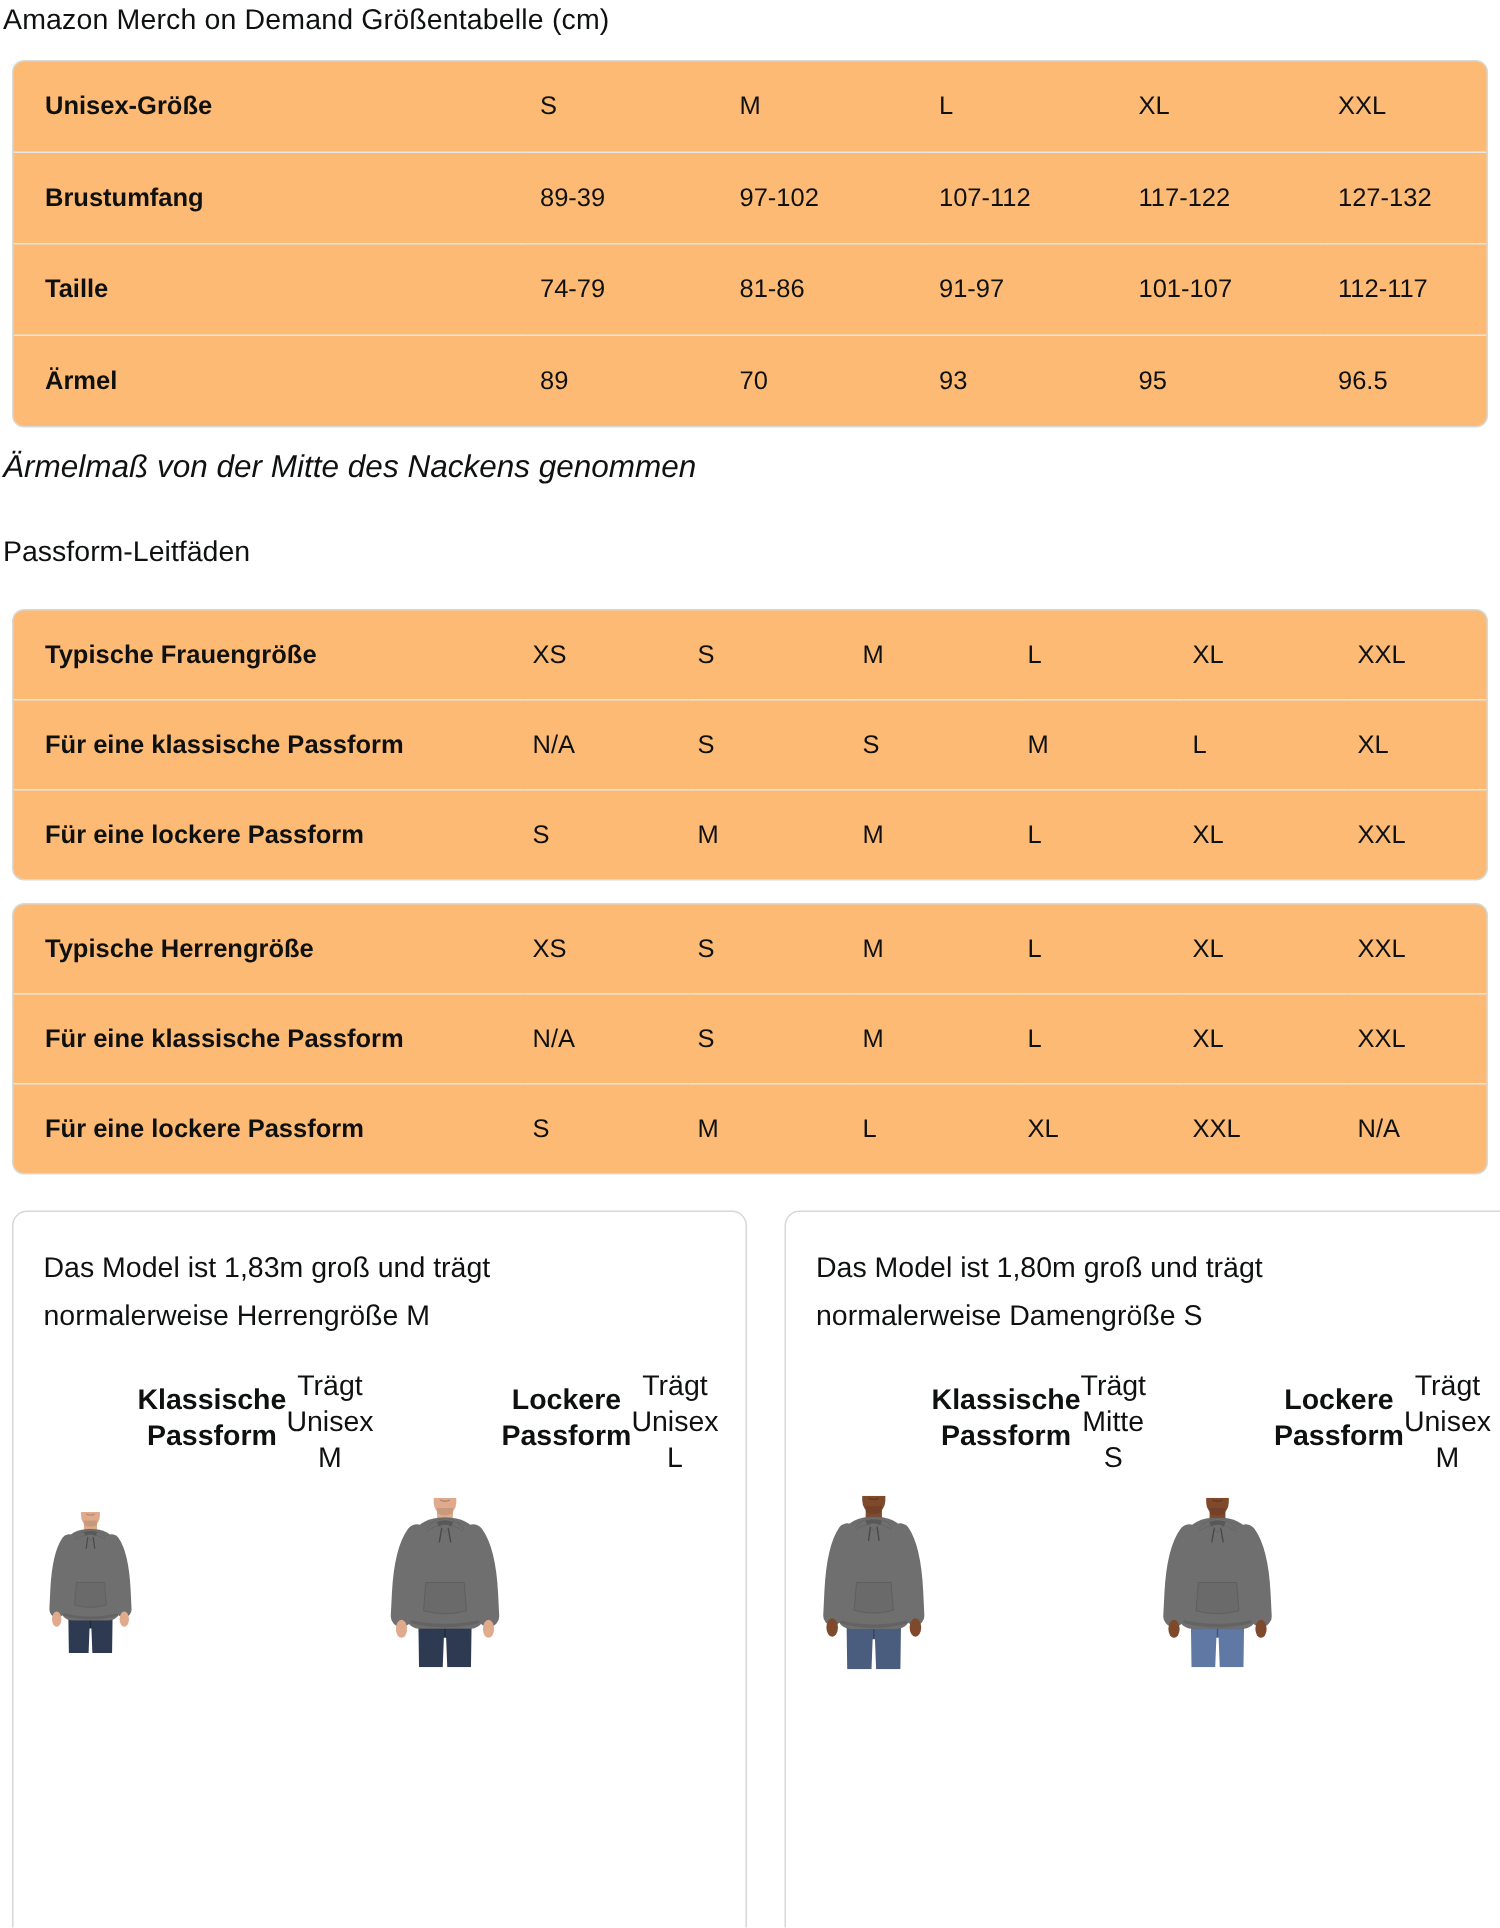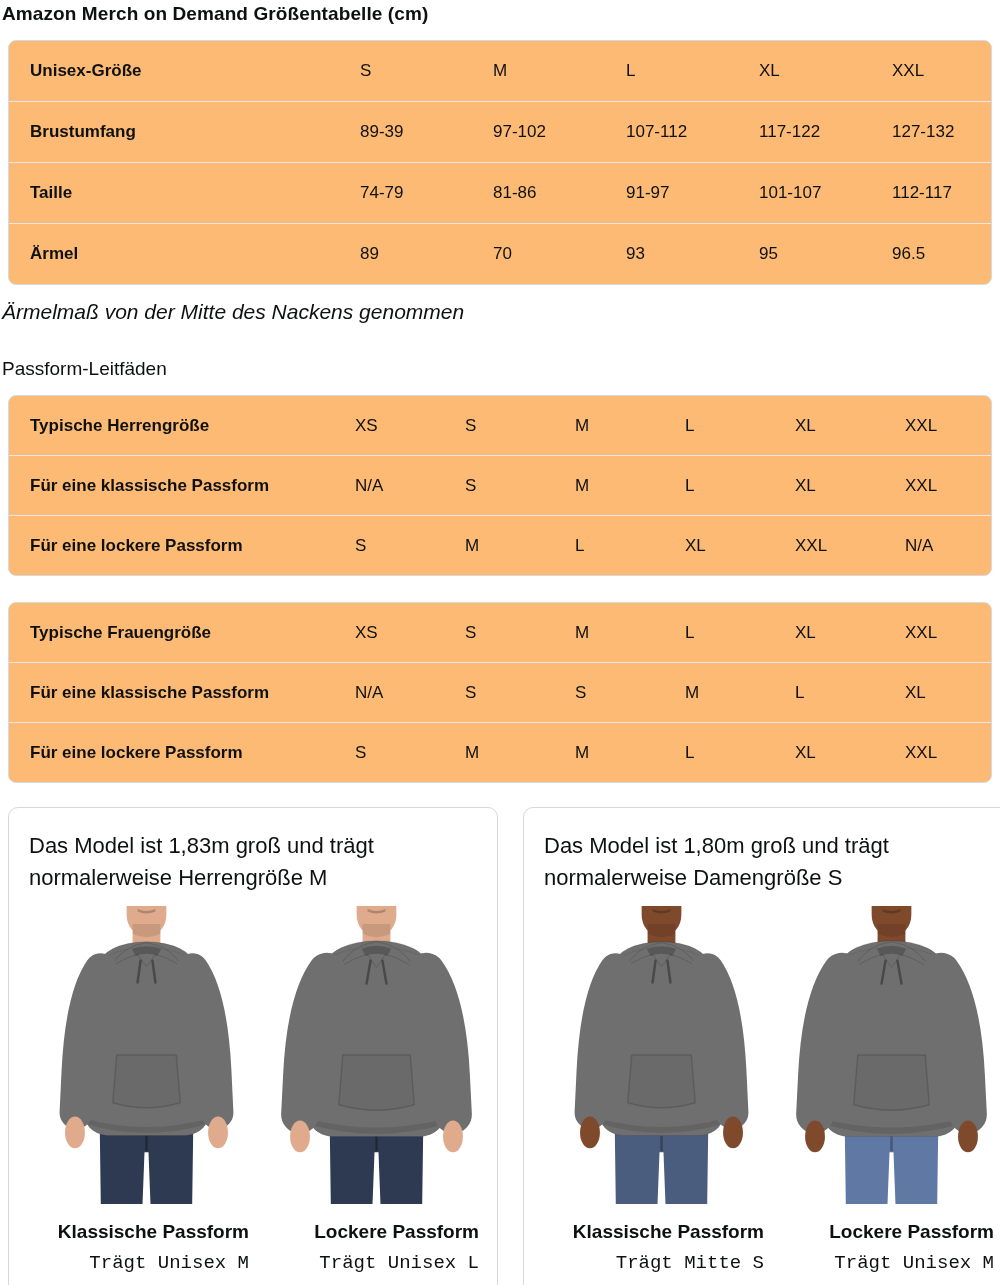--- a/index.html
+++ b/index.html
@@ -1,19 +1,19 @@
 <!DOCTYPE html>
 <html style="--c-hoodie-gray: #6f6f6f; --c-jeans-dark: #2d3a52; --c-jeans-medium: #4b5d7e; --c-jeans-light: #5f79a4; --c-skin-light: #e0ab8c; --c-skin-dark: #7f492c; --c-table-border: #d5d9d9; --c-row-divider: #e7e7e7; --c-text-primary: #0f1111;"><head>
 <meta charset="utf-8">
 <style>
   html,body{margin:0;padding:0;background:#fff;}
   body{width:1000px;height:1285px;font-family:"Liberation Sans",sans-serif;color:#0f1111;overflow:hidden;}
   .page{position:relative;width:1000px;}
 
-  .page-title{font-size:19px;font-weight:700;margin:0;padding:3px 0 0 2px;letter-spacing:.1px;}
+  .page-title{font-size:19px;font-weight:400;margin:0;padding:3px 0 0 2px;letter-spacing:.1px;}
 
   
   .tbl-card{box-sizing:border-box;margin:15px 8px 0 8px;border:1px solid var(--c-table-border,#d5d9d9);
             border-radius:8px;overflow:hidden;background:#fdba74;}
   table{width:100%;border-collapse:collapse;table-layout:fixed;}
   td{height:59px;vertical-align:middle;font-size:17px;padding:0;color:#0f1111;}
   .tbl-card tr + tr td{border-top:1px solid var(--c-row-divider,#e7e7e7);}
   td.lbl{font-weight:700;padding-left:21px;}
   .t-unisex td.val{padding-left:9px;}
   .t-fit td.val{padding-left:6px;}
@@ -22,26 +22,26 @@
   col.c2-label{width:340px;} col.c2-size{width:110px;}
 
   .footnote{font-size:21px;margin:15px 0 0 2px;font-style:italic;}
   .section-heading{font-size:19px;font-weight:400;margin:34px 0 0 2px;}
   .t-fit-2{margin-top:26px;}
 
   
   .cards-row{display:flex;gap:25px;margin:24px 8px 0 8px;}
   .model-card{box-sizing:border-box;flex:1;height:494px;border:1px solid var(--c-table-border,#d5d9d9);
               border-radius:10px;padding:22px 18px 14px 20px;background:#fff;}
-  .card-description{font-size:22px;line-height:32px;margin:0;max-width:395px;}
+  .card-description{font-size:19px;line-height:32px;margin:0;max-width:395px;}
   .figures-row{display:flex;justify-content:center;gap:10px;margin-top:12px;}
-  .figure-block{display:flex;flex-direction:column;align-items:flex-end;width:220px;}
+  .figure-block{display:flex;align-items:flex-start;width:220px;}
   .figure-svg{width:205px;height:298px;display:block;--hoodie:var(--c-hoodie-gray,#717171);}
   .caption-bold{font-size:19px;font-weight:700;margin-top:16px;line-height:24px;text-align:center;}
-  .caption-sub{font-size:19px;font-weight:400;margin-top:7px;line-height:24px;text-align:center;font-family:Liberation Mono, monospace;}
+  .caption-sub{font-size:19px;font-weight:400;margin-top:7px;line-height:24px;text-align:center;}
 
   
   .fig-skin-light{--skin:var(--c-skin-light,#e0ab8c);}
   .fig-skin-dark{--skin:var(--c-skin-dark,#7f492c);}
   .fig-jeans-dark{--jeans:var(--c-jeans-dark,#2d3a52);}
   .fig-jeans-medium{--jeans:var(--c-jeans-medium,#4b5d7e);}
   .fig-jeans-light{--jeans:var(--c-jeans-light,#5f79a4);}
 
   
   .p-skin{fill:var(--skin,#e0ab8c);}
@@ -153,20 +153,63 @@
           <td class="val">96.5</td>
         </tr>
       </tbody>
     </table>
   </div>
 
   <p class="footnote">Ärmelmaß von der Mitte des Nackens genommen</p>
 
   <h2 class="section-heading">Passform-Leitfäden</h2>
 
+  <div class="tbl-card t-fit-2">
+    <table class="t-fit">
+      <colgroup>
+          <col class="c2-label">
+          <col class="c2-size">
+          <col class="c2-size">
+          <col class="c2-size">
+          <col class="c2-size">
+          <col class="c2-size">
+          <col>
+        </colgroup>
+      <tbody>
+        <tr>
+          <td class="lbl">Typische Frauengröße</td>
+          <td class="val">XS</td>
+          <td class="val">S</td>
+          <td class="val">M</td>
+          <td class="val">L</td>
+          <td class="val">XL</td>
+          <td class="val">XXL</td>
+        </tr>
+        <tr>
+          <td class="lbl">Für eine klassische Passform</td>
+          <td class="val">N/A</td>
+          <td class="val">S</td>
+          <td class="val">S</td>
+          <td class="val">M</td>
+          <td class="val">L</td>
+          <td class="val">XL</td>
+        </tr>
+        <tr>
+          <td class="lbl">Für eine lockere Passform</td>
+          <td class="val">S</td>
+          <td class="val">M</td>
+          <td class="val">M</td>
+          <td class="val">L</td>
+          <td class="val">XL</td>
+          <td class="val">XXL</td>
+        </tr>
+      </tbody>
+    </table>
+  </div>
+
   <div class="tbl-card">
     <table class="t-fit">
       <colgroup>
           <col class="c2-label">
           <col class="c2-size">
           <col class="c2-size">
           <col class="c2-size">
           <col class="c2-size">
           <col class="c2-size">
           <col>
@@ -196,63 +239,20 @@
           <td class="val">M</td>
           <td class="val">L</td>
           <td class="val">XL</td>
           <td class="val">XXL</td>
           <td class="val">N/A</td>
         </tr>
       </tbody>
     </table>
   </div>
 
-  <div class="tbl-card t-fit-2">
-    <table class="t-fit">
-      <colgroup>
-          <col class="c2-label">
-          <col class="c2-size">
-          <col class="c2-size">
-          <col class="c2-size">
-          <col class="c2-size">
-          <col class="c2-size">
-          <col>
-        </colgroup>
-      <tbody>
-        <tr>
-          <td class="lbl">Typische Frauengröße</td>
-          <td class="val">XS</td>
-          <td class="val">S</td>
-          <td class="val">M</td>
-          <td class="val">L</td>
-          <td class="val">XL</td>
-          <td class="val">XXL</td>
-        </tr>
-        <tr>
-          <td class="lbl">Für eine klassische Passform</td>
-          <td class="val">N/A</td>
-          <td class="val">S</td>
-          <td class="val">S</td>
-          <td class="val">M</td>
-          <td class="val">L</td>
-          <td class="val">XL</td>
-        </tr>
-        <tr>
-          <td class="lbl">Für eine lockere Passform</td>
-          <td class="val">S</td>
-          <td class="val">M</td>
-          <td class="val">M</td>
-          <td class="val">L</td>
-          <td class="val">XL</td>
-          <td class="val">XXL</td>
-        </tr>
-      </tbody>
-    </table>
-  </div>
-
   <div class="cards-row">
 
     <div class="model-card">
       <p class="card-description">Das Model ist 1,83m groß und trägt normalerweise Herrengröße M</p>
       <div class="figures-row">
         <div class="figure-block">
           <svg class="figure-svg fig-skin-light fig-jeans-dark" viewBox="0 0 200 300">
             <use href="#figure-classic"></use>
           </svg>
           <div class="caption-bold">Klassische Passform</div>

